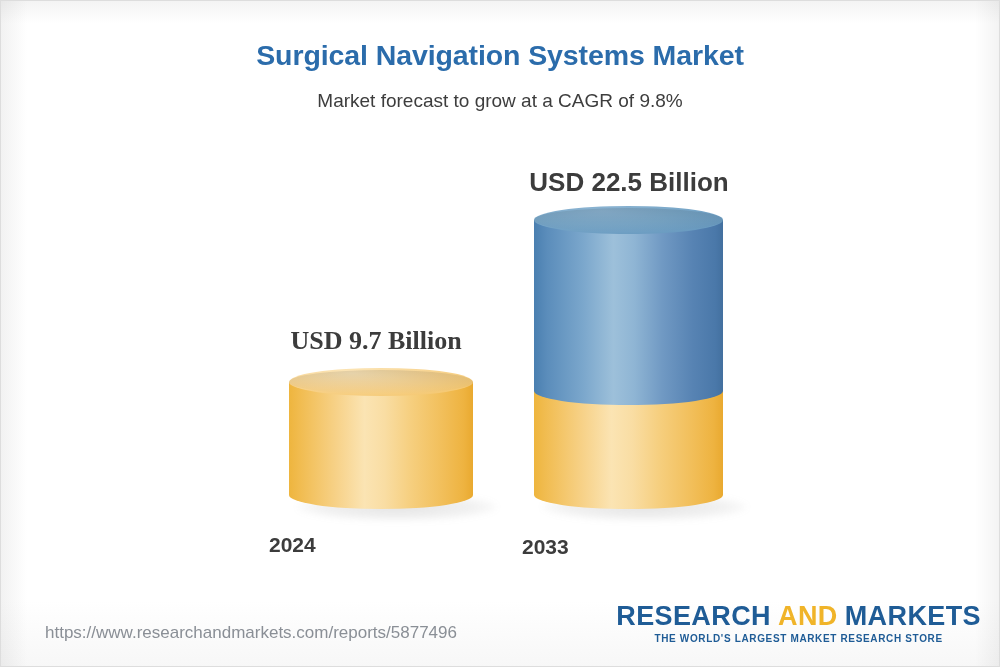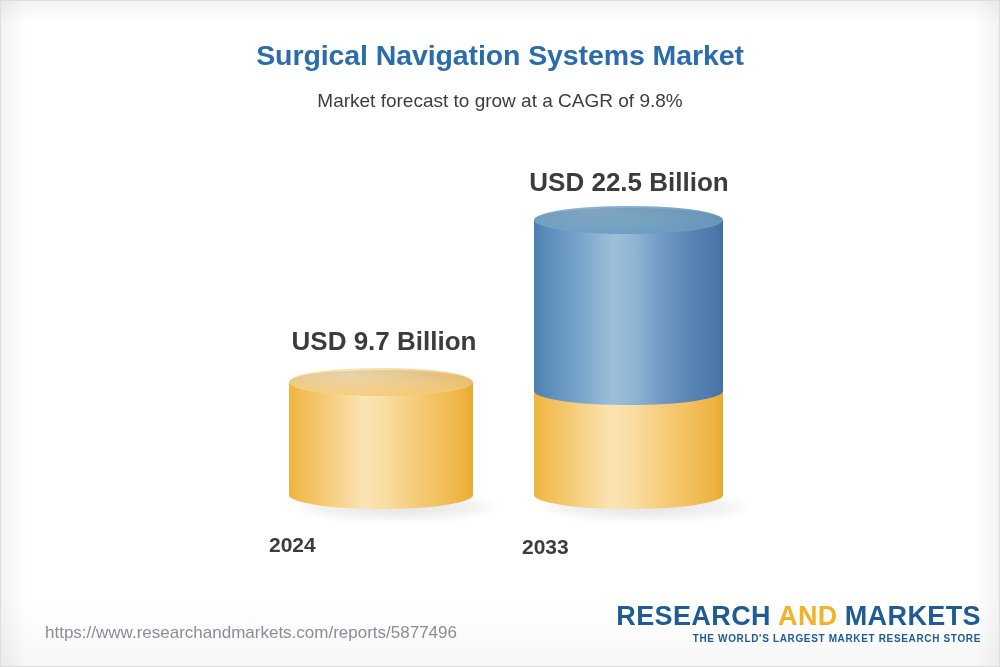--- a/index.html
+++ b/index.html
@@ -50,21 +50,21 @@
 
   
   .value-label {
     position: absolute;
     text-align: center;
     font-size: 26px;
     font-weight: bold;
     color: #3c3c3c;
     white-space: nowrap;
   }
-  #value-label-0 { left: 276px; width: 214px; top: 325px; }
+  #value-label-0 { left: 268px; width: 214px; top: 325px; font-family: Liberation Serif, serif; }
   #value-label-1 { left: 521px; width: 214px; top: 166px; }
 
   
   .category-label {
     position: absolute;
     text-align: left;
     font-size: 21px;
     font-weight: bold;
     color: #3c3c3c;
   }
@@ -153,21 +153,21 @@
     position: absolute;
     left: 44px;
     top: 622px;
     font-size: 17px;
     color: #8a8f96;
   }
   #brand-logo {
     position: absolute;
     right: 18px;
     top: 601px;
-    text-align: right;
+    text-align: center;
   }
   #brand-name {
     font-size: 27px;
     font-weight: bold;
     letter-spacing: 0.4px;
     color: #1f5c96;
     line-height: 1.05;
   }
   #brand-name .brand-and { color: #f0b429; }
   #brand-tagline {

